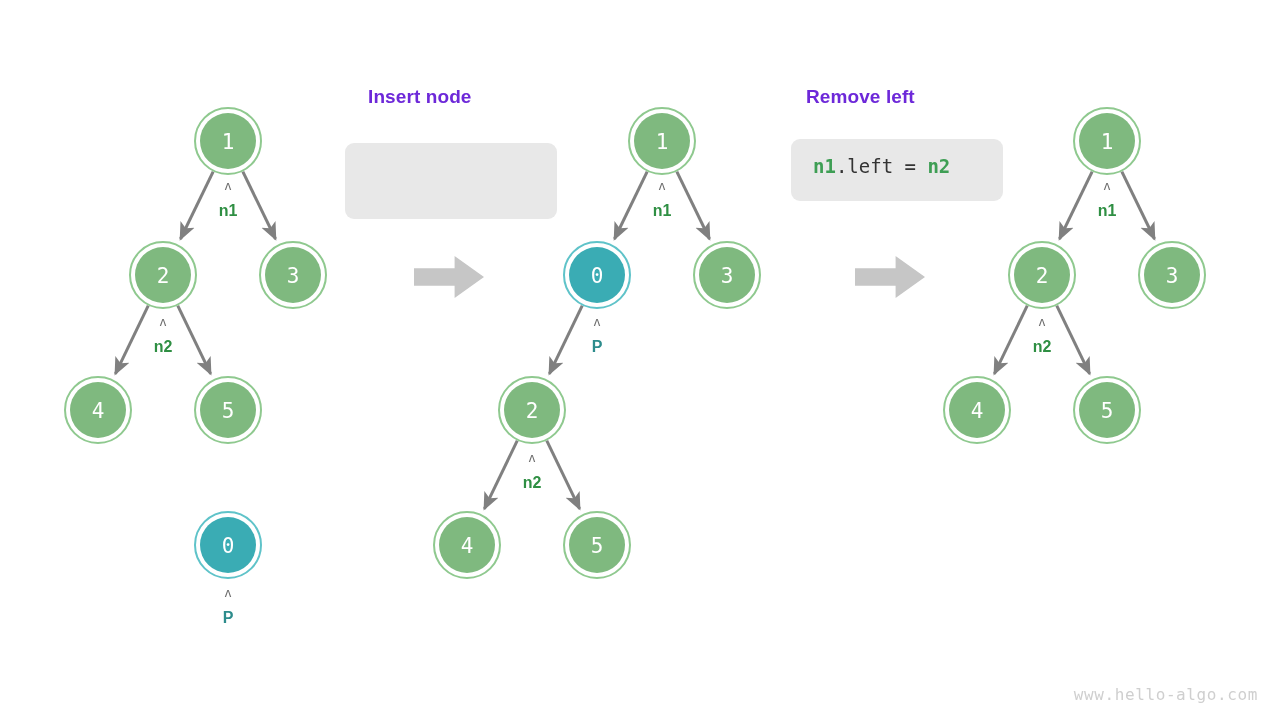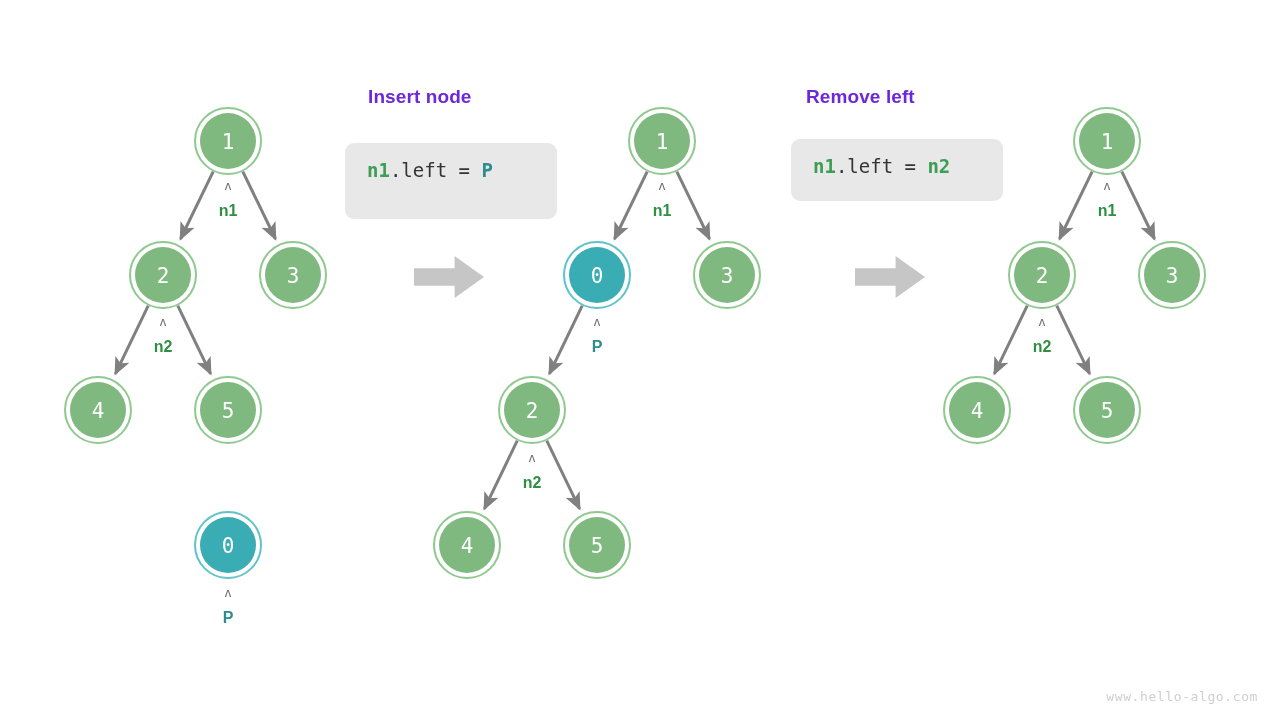--- a/index.html
+++ b/index.html
@@ -44,21 +44,21 @@
   }
   .code-line { white-space: pre; }
   .tok-n { color: #3e9e54; font-weight: bold; }
   .tok-p { color: #2d8c8c; font-weight: bold; }
   .tok-plain { color: #333333; }
   .watermark {
     position: absolute;
     right: 22px;
     bottom: 16px;
     font-family: "DejaVu Sans Mono", monospace;
-    font-size: 13px;
+    font-size: 16px;
     color: #cfcfcf;
     letter-spacing: 0.6px;
     text-align: right;
   }
   .node-label {
     font-family: "DejaVu Sans Mono", monospace;
     font-size: 21px;
     fill: #ffffff;
   }
   .ptr-label {
@@ -202,18 +202,18 @@
       <text x="1042" y="352" text-anchor="middle" class="ptr-label" fill="#2f8f43">n2</text>
     </g>
   <g id="flow-layer">
       <polygon points="414,268.18 454.6,268.18 454.6,256 484,277 454.6,298 454.6,285.82 414,285.82" fill="#c6c6c6"></polygon>
       <polygon points="855,268.18 895.6,268.18 895.6,256 925,277 895.6,298 895.6,285.82 855,285.82" fill="#c6c6c6"></polygon>
     </g>
 </svg>
 
 <div id="overlays">
     <div class="panel-title" style="left: 368px; top: 86px;">Insert node</div>
-    <div class="code-box" style="left: 345px; top: 143px; width: 212px; height: 76px;"><div class="code-line"><span class="tok-n">n1</span><span class="tok-plain">.left = </span><span class="tok-p">P</span></div></div>
+    <div class="code-box" style="left: 345px; top: 143px; width: 212px; height: 76px;"></div>
     <div class="panel-title" style="left: 806px; top: 86px;">Remove left</div>
     <div class="code-box" style="left: 791px; top: 139px; width: 212px; height: 62px;"><div class="code-line"><span class="tok-n">n1</span><span class="tok-plain">.left = </span><span class="tok-n">n2</span></div></div>
   </div>
 
 <div class="watermark">www.hello-algo.com</div>
 
 </body></html>

